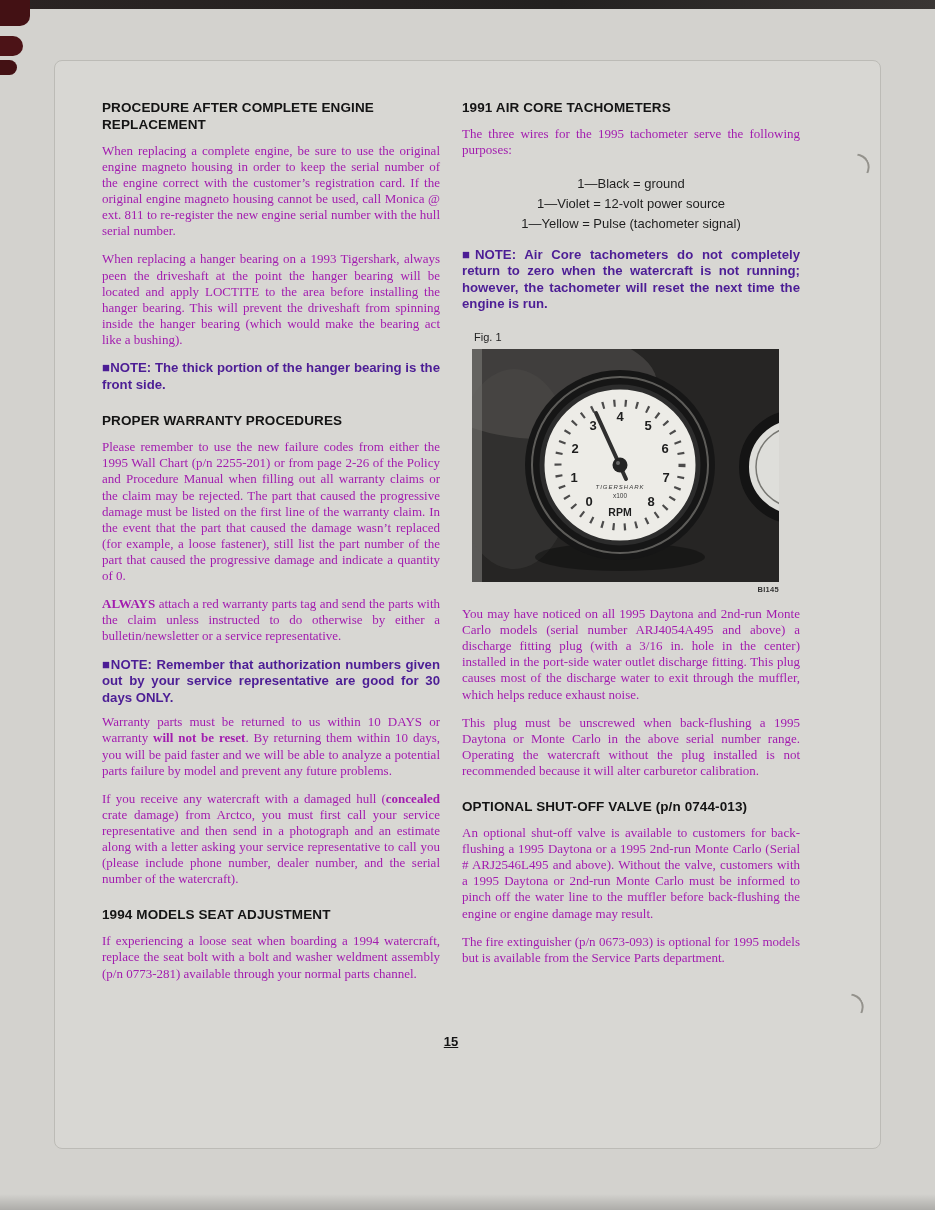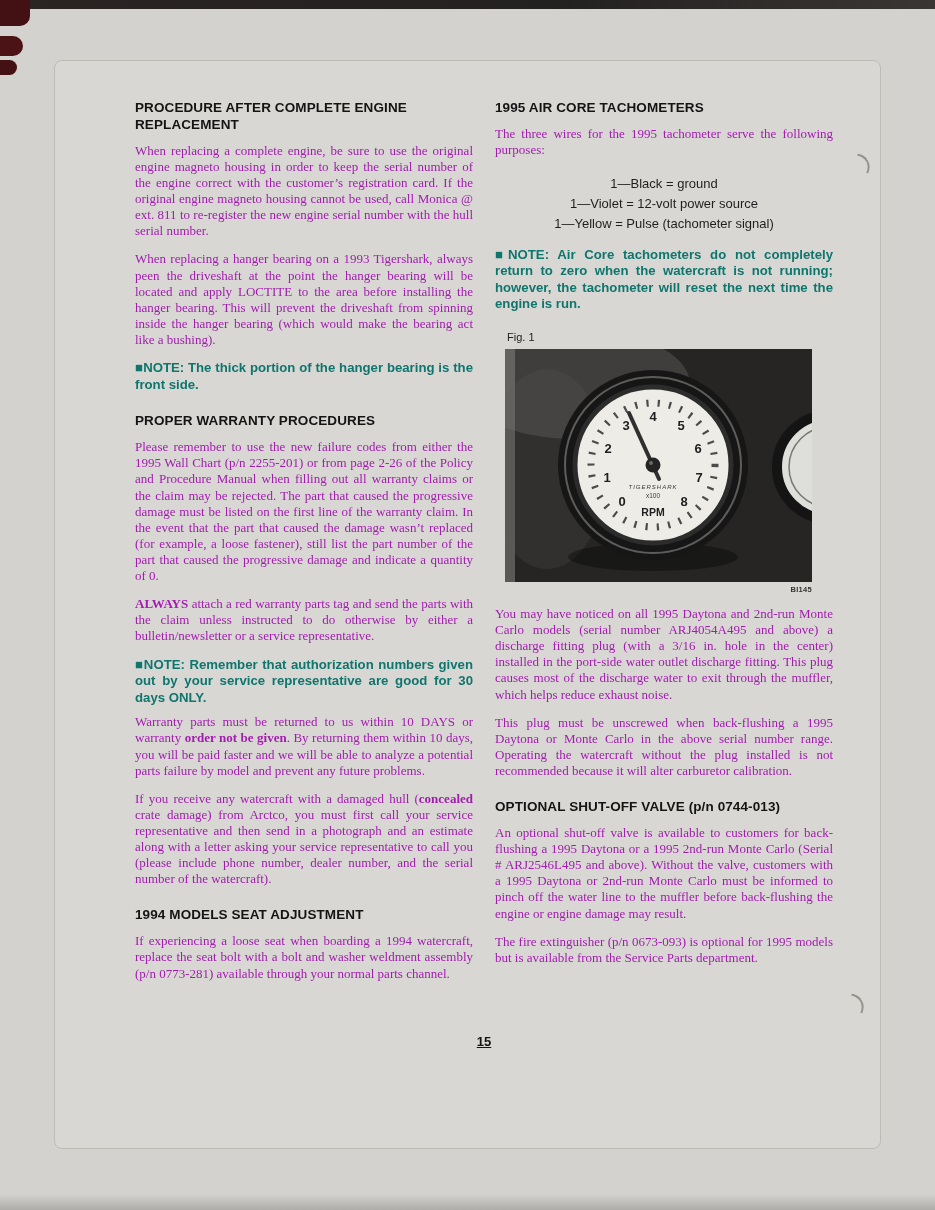--- a/index.html
+++ b/index.html
@@ -16,30 +16,30 @@
   .blob-2 { left: 0; top: 36px; width: 23px; height: 20px; background: #4c1317; border-radius: 0 10px 10px 0; }
   .blob-3 { left: 0; top: 60px; width: 17px; height: 15px; background: #431114; border-radius: 0 8px 8px 0; }
   .page-edge { left: 54px; top: 60px; width: 827px; height: 1089px;
     border: 1px solid #bcbbb6; border-radius: 8px; background: #d8d7d3; }
   .curl { width: 34px; height: 48px; border: 2px solid transparent; border-top-color: #94928c; border-radius: 50%; }
   .curl-1 { left: 830px; top: 148px; transform: rotate(62deg); }
   .curl-2 { left: 824px; top: 988px; transform: rotate(62deg); }
   .strip-bottom { left: 0; bottom: 0; width: 935px; height: 16px;
     background: linear-gradient(180deg, rgba(0,0,0,0), rgba(0,0,0,0.18)); }
 
-  .content { position: absolute; left: 135px; top: 100px; width: 698px; }
+  .content { position: absolute; left: 102px; top: 100px; width: 698px; }
   .cols { display: flex; gap: 22px; align-items: flex-start; }
   .col { width: 338px; }
 
   h2.sec { font: 700 13.5px/1.25 "Liberation Sans", sans-serif; color: #141414;
     margin: 20px 0 9px; letter-spacing: 0.1px; }
   h2.sec.first { margin-top: 0; }
   p.body { font: 13px/1.24 "Liberation Serif", serif; color: #a21caf;
     text-align: justify; margin: 0 0 12px; }
-  p.note { font: 700 13.2px/1.26 "Liberation Sans", sans-serif; color: #0f766e;
+  p.note { font: 700 13.2px/1.26 "Liberation Sans", sans-serif; color: #4c1d95;
     text-align: justify; margin: 8px 0; }
   .bold { font-weight: 700; }
 
   .wires { margin: 16px 0 12px; }
   .wire { font: 13px/1.55 "Liberation Sans", sans-serif; color: #1f1f1f; text-align: center; }
 
   .figure { margin: 18px 0 12px; }
   .fig-label { font: 11px "Liberation Sans", sans-serif; color: #222; margin: 0 12px 6px; }
   .photo { margin-left: 10px; width: 307px; height: 233px; }
   .photo svg { display: block; }
@@ -68,29 +68,29 @@
       <h2 class="sec first">PROCEDURE AFTER COMPLETE ENGINE REPLACEMENT</h2>
       <p class="body">When replacing a complete engine, be sure to use the original engine magneto housing in order to keep the serial number of the engine correct with the customer’s registration card. If the original engine magneto housing cannot be used, call Monica @ ext. 811 to re-register the new engine serial number with the hull serial number.</p>
 
       <p class="body">When replacing a hanger bearing on a 1993 Tigershark, always peen the driveshaft at the point the hanger bearing will be located and apply LOCTITE to the area before installing the hanger bearing. This will prevent the driveshaft from spinning inside the hanger bearing (which would make the bearing act like a bushing).</p>
       <p class="note">■NOTE: The thick portion of the hanger bearing is the front side.</p>
 
       <h2 class="sec">PROPER WARRANTY PROCEDURES</h2>
       <p class="body">Please remember to use the new failure codes from either the 1995 Wall Chart (p/n 2255-201) or from page 2-26 of the Policy and Procedure Manual when filling out all warranty claims or the claim may be rejected. The part that caused the progressive damage must be listed on the first line of the warranty claim. In the event that the part that caused the damage wasn’t replaced (for example, a loose fastener), still list the part number of the part that caused the progressive damage and indicate a quantity of 0.</p>
       <p class="body"><span class="bold">ALWAYS</span><span> attach a red warranty parts tag and send the parts with the claim unless instructed to do otherwise by either a bulletin/newsletter or a service representative.</span></p>
       <p class="note">■NOTE: Remember that authorization numbers given out by your service representative are good for 30 days ONLY.</p>
-      <p class="body"><span>Warranty parts must be returned to us within 10 DAYS or warranty </span><span class="bold">order not be given</span><span>. By returning them within 10 days, you will be paid faster and we will be able to analyze a potential parts failure by model and prevent any future problems.</span></p>
+      <p class="body"><span>Warranty parts must be returned to us within 10 DAYS or warranty </span><span class="bold">will not be reset</span><span>. By returning them within 10 days, you will be paid faster and we will be able to analyze a potential parts failure by model and prevent any future problems.</span></p>
       <p class="body"><span>If you receive any watercraft with a damaged hull (</span><span class="bold">concealed</span><span> crate damage) from Arctco, you must first call your service representative and then send in a photograph and an estimate along with a letter asking your service representative to call you (please include phone number, dealer number, and the serial number of the watercraft).</span></p>
 
       <h2 class="sec">1994 MODELS SEAT ADJUSTMENT</h2>
       <p class="body">If experiencing a loose seat when boarding a 1994 watercraft, replace the seat bolt with a bolt and washer weldment assembly (p/n 0773-281) available through your normal parts channel.</p>
     </div>
 
     <div class="col">
-      <h2 class="sec first">1995 AIR CORE TACHOMETERS</h2>
+      <h2 class="sec first">1991 AIR CORE TACHOMETERS</h2>
       <p class="body">The three wires for the 1995 tachometer serve the following purposes:</p>
       <div class="wires">
         <div class="wire">1—Black = ground</div>
         <div class="wire">1—Violet = 12-volt power source</div>
         <div class="wire">1—Yellow = Pulse (tachometer signal)</div>
       </div>
       <p class="note">■NOTE: Air Core tachometers do not completely return to zero when the watercraft is not running; however, the tachometer will reset the next time the engine is run.</p>
 
       <div class="figure">
         <div class="fig-label">Fig. 1</div>

